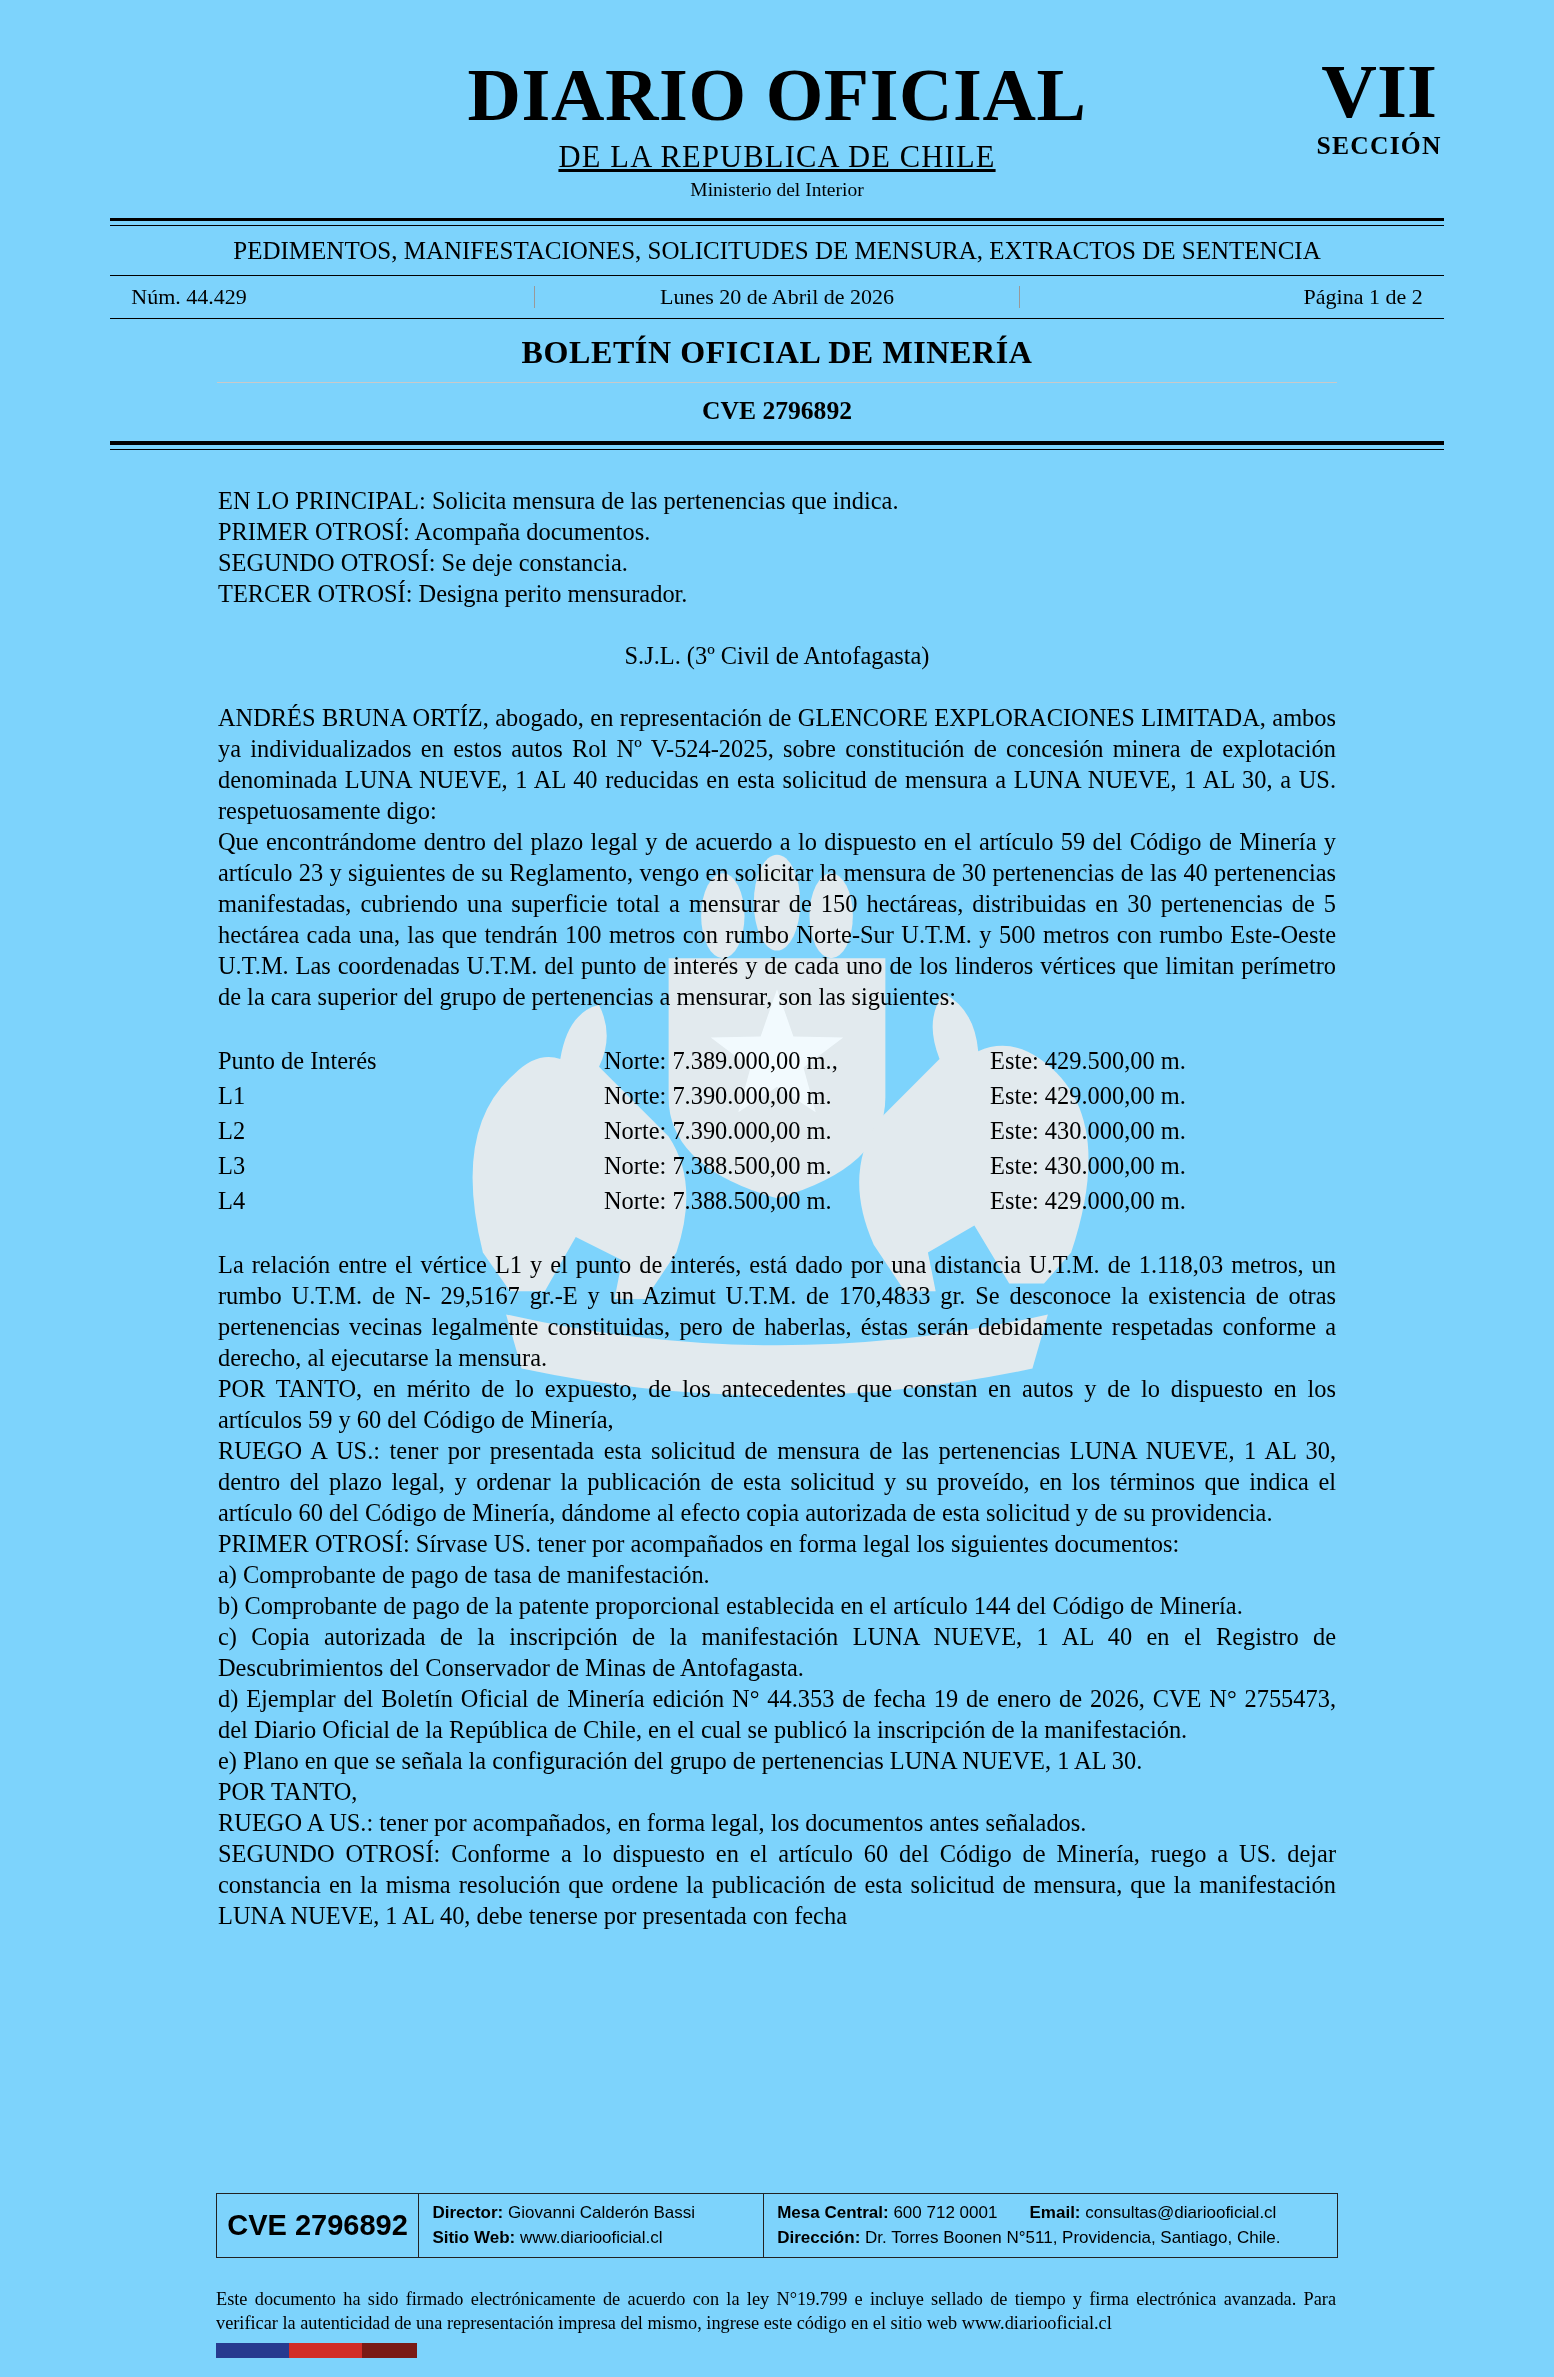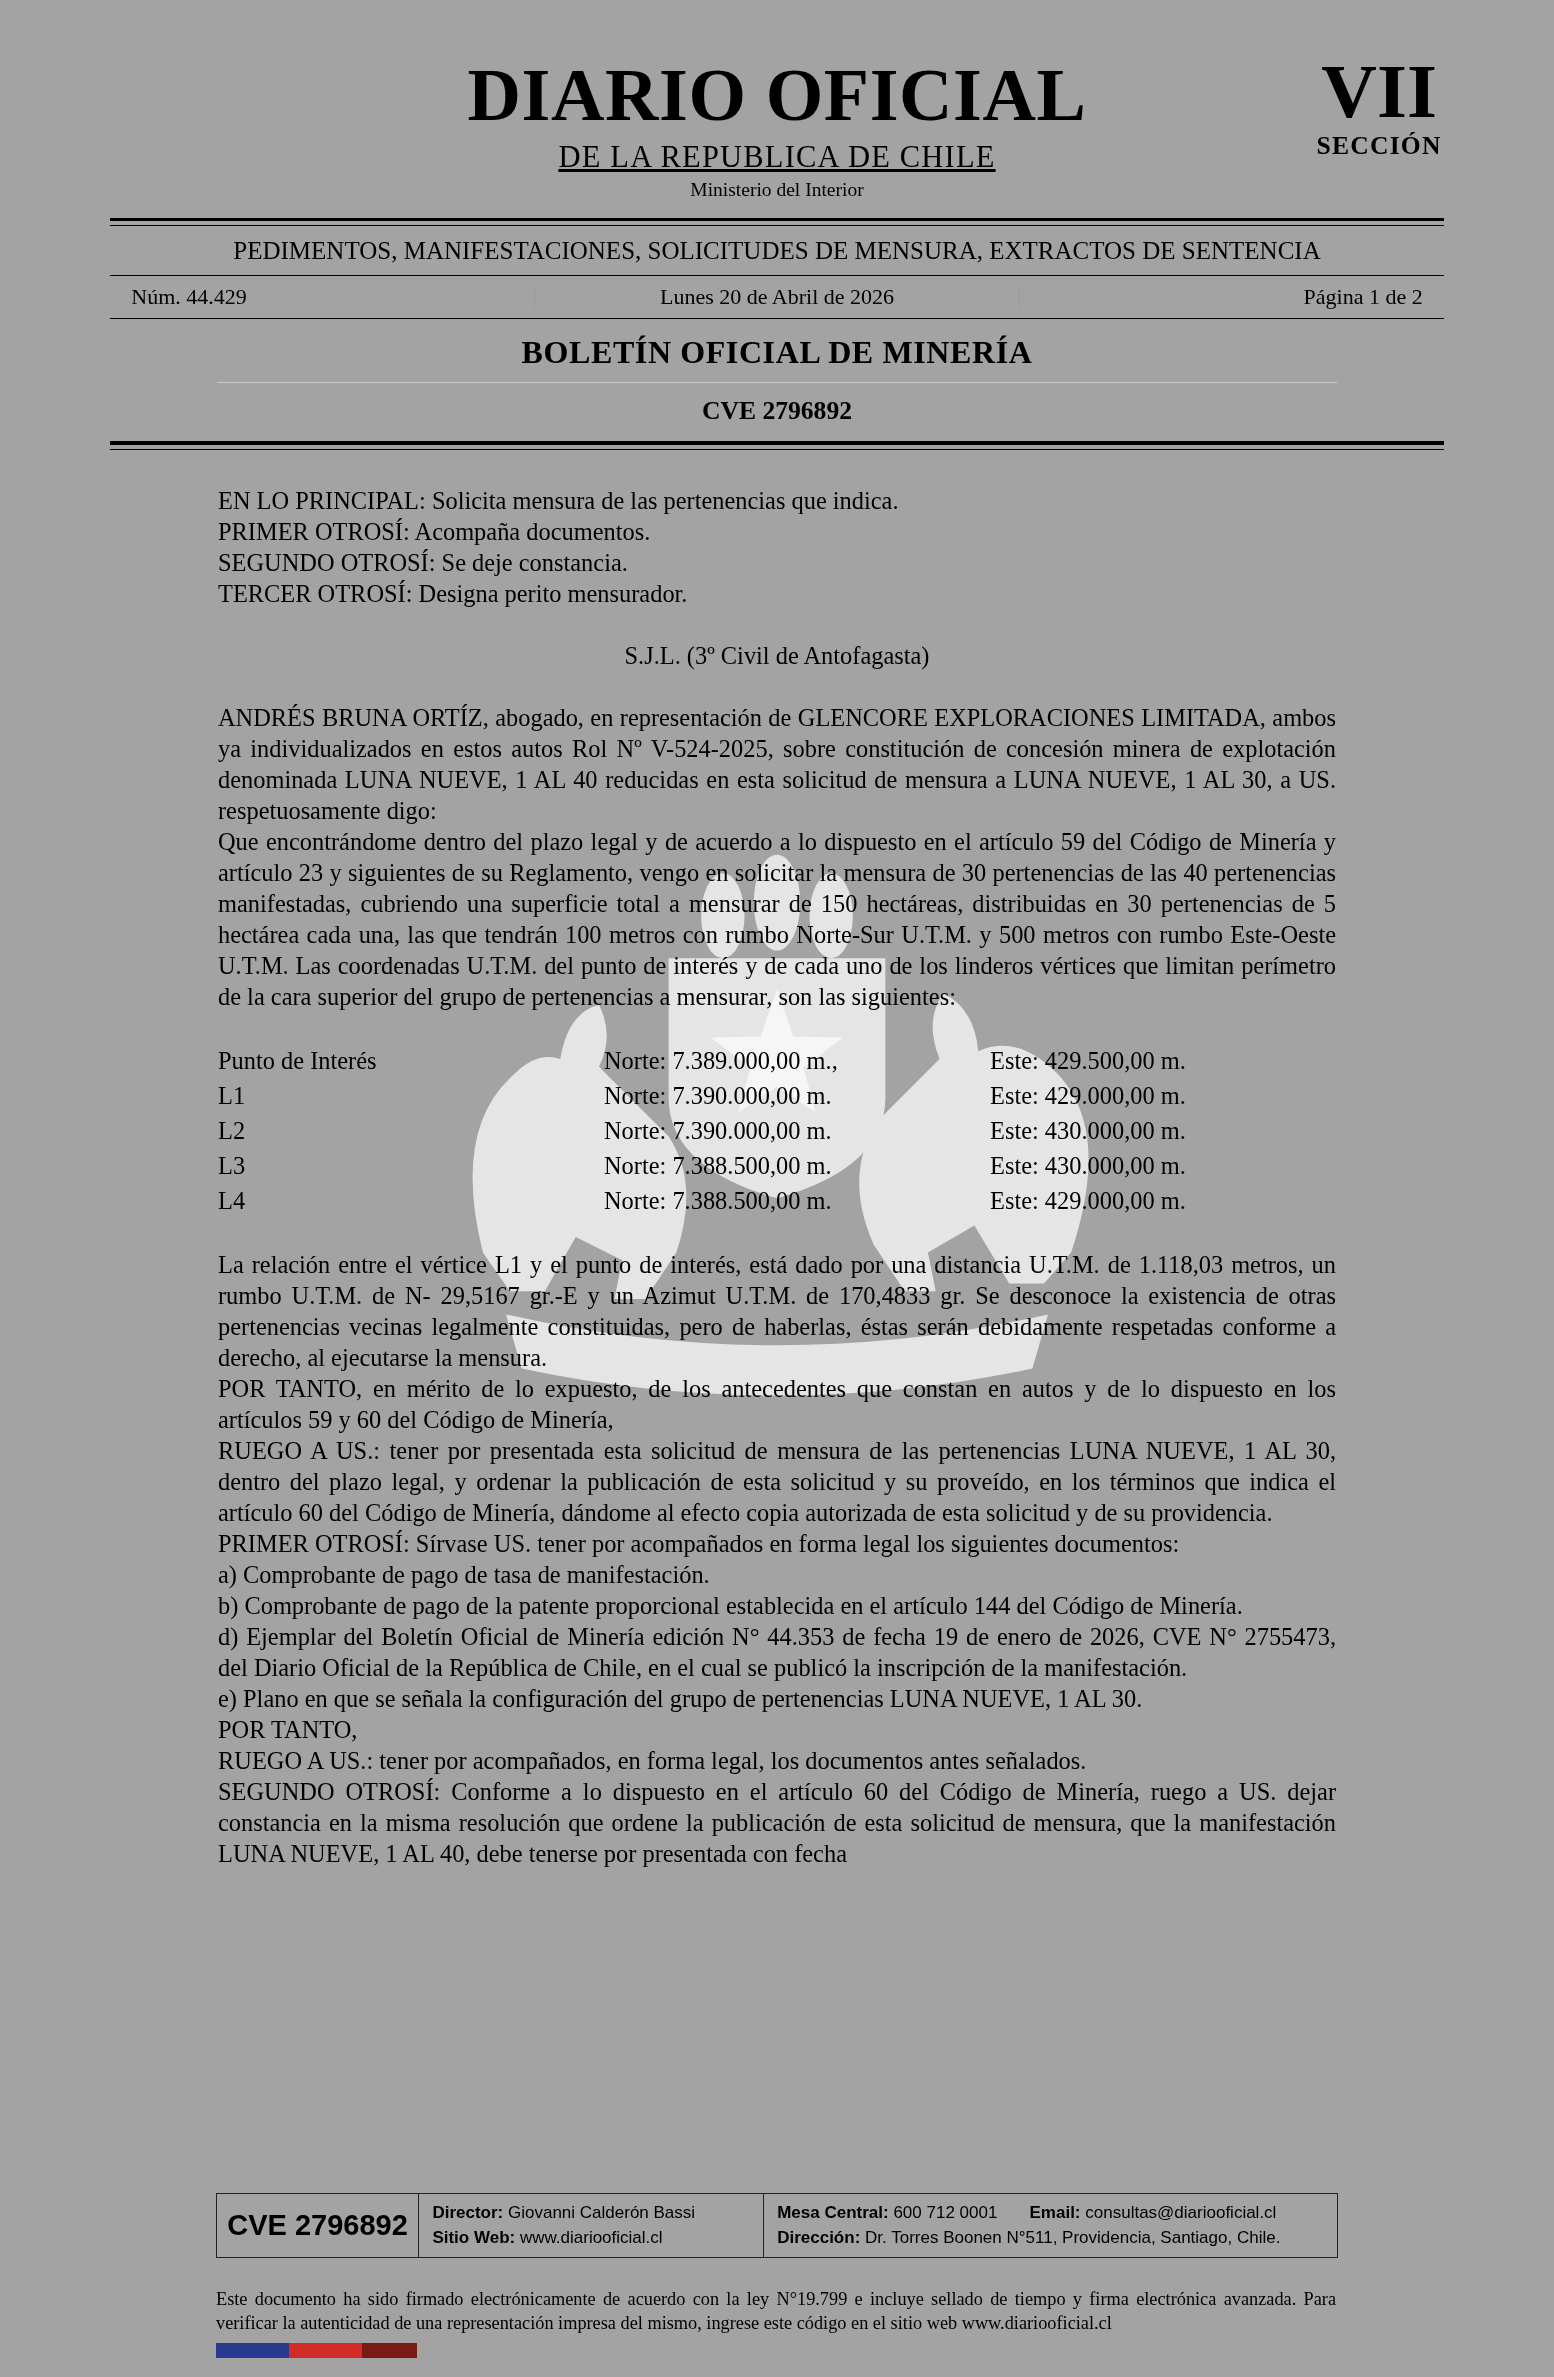--- a/index.html
+++ b/index.html
@@ -1,21 +1,21 @@
 <!DOCTYPE html>
 <html style="font-size:9.8px"><head>
 <meta charset="utf-8">
 <title>Diario Oficial</title>
 <style>
   html, body { margin: 0; padding: 0; background: #ffffff; }
   .page {
     position: relative;
     width: 1554px;
     height: 2377px;
-    background: #a3a3a3;
+    background: #7dd3fc;
     color: #000;
     font-family: "Liberation Serif", "DejaVu Serif", serif;
     overflow: hidden;
   }
 
   
   .watermark {
     position: absolute;
     left: 390px;
     top: 850px;
@@ -179,20 +179,21 @@
         <span>Este: 429.000,00 m.</span>
       </div>
     </div>
 
     <p class="para">La relación entre el vértice L1 y el punto de interés, está dado por una distancia U.T.M. de 1.118,03 metros, un rumbo U.T.M. de N- 29,5167 gr.-E y un Azimut U.T.M. de 170,4833 gr. Se desconoce la existencia de otras pertenencias vecinas legalmente constituidas, pero de haberlas, éstas serán debidamente respetadas conforme a derecho, al ejecutarse la mensura.</p>
     <p class="para">POR TANTO, en mérito de lo expuesto, de los antecedentes que constan en autos y de lo dispuesto en los artículos 59 y 60 del Código de Minería,</p>
     <p class="para">RUEGO A US.: tener por presentada esta solicitud de mensura de las pertenencias LUNA NUEVE, 1 AL 30, dentro del plazo legal, y ordenar la publicación de esta solicitud y su proveído, en los términos que indica el artículo 60 del Código de Minería, dándome al efecto copia autorizada de esta solicitud y de su providencia.</p>
     <p class="para">PRIMER OTROSÍ: Sírvase US. tener por acompañados en forma legal los siguientes documentos:</p>
     <p class="para">a) Comprobante de pago de tasa de manifestación.</p>
     <p class="para">b) Comprobante de pago de la patente proporcional establecida en el artículo 144 del Código de Minería.</p>
+    <p class="para">c) Copia autorizada de la inscripción de la manifestación LUNA NUEVE, 1 AL 40 en el Registro de Descubrimientos del Conservador de Minas de Antofagasta.</p>
     <p class="para">d) Ejemplar del Boletín Oficial de Minería edición N° 44.353 de fecha 19 de enero de 2026, CVE N° 2755473, del Diario Oficial de la República de Chile, en el cual se publicó la inscripción de la manifestación.</p>
     <p class="para">e) Plano en que se señala la configuración del grupo de pertenencias LUNA NUEVE, 1 AL 30.</p>
     <p class="para">POR TANTO,</p>
     <p class="para">RUEGO A US.: tener por acompañados, en forma legal, los documentos antes señalados.</p>
     <p class="para">SEGUNDO OTROSÍ: Conforme a lo dispuesto en el artículo 60 del Código de Minería, ruego a US. dejar constancia en la misma resolución que ordene la publicación de esta solicitud de mensura, que la manifestación LUNA NUEVE, 1 AL 40, debe tenerse por presentada con fecha</p>
   </main>
 
   <div class="footer-box">
     <div class="fb-cve">CVE 2796892</div>
     <div class="fb-cell director">

